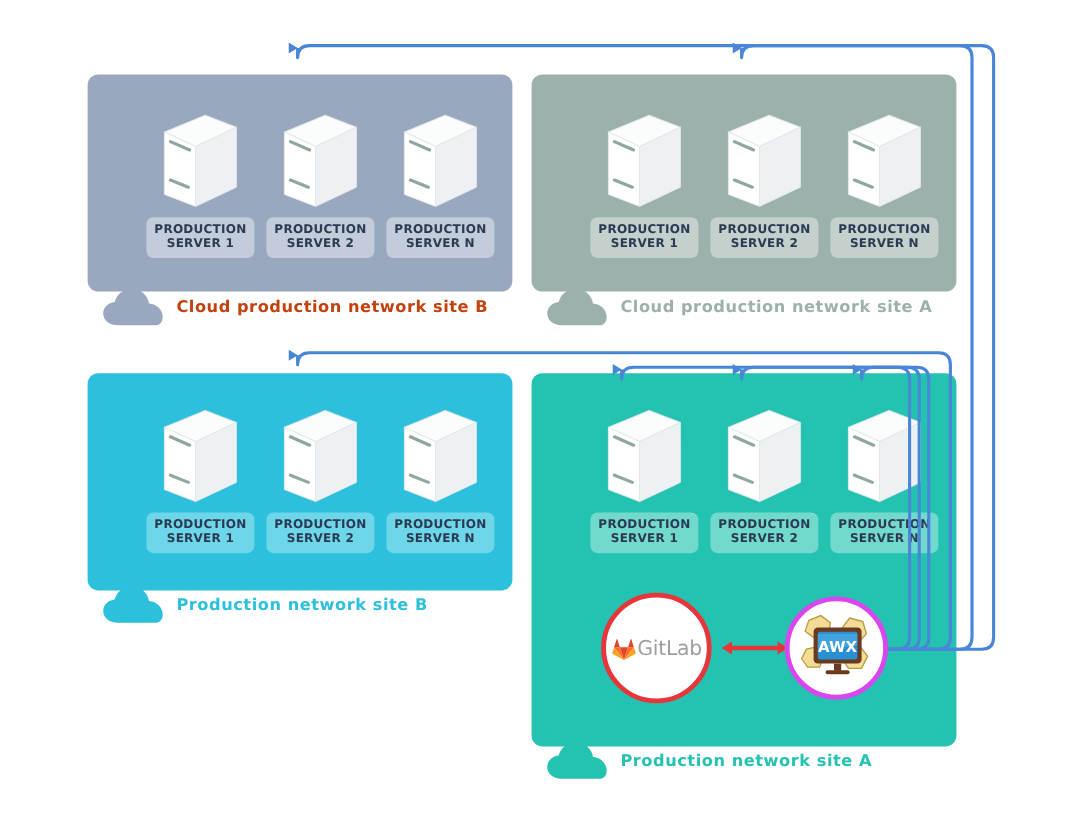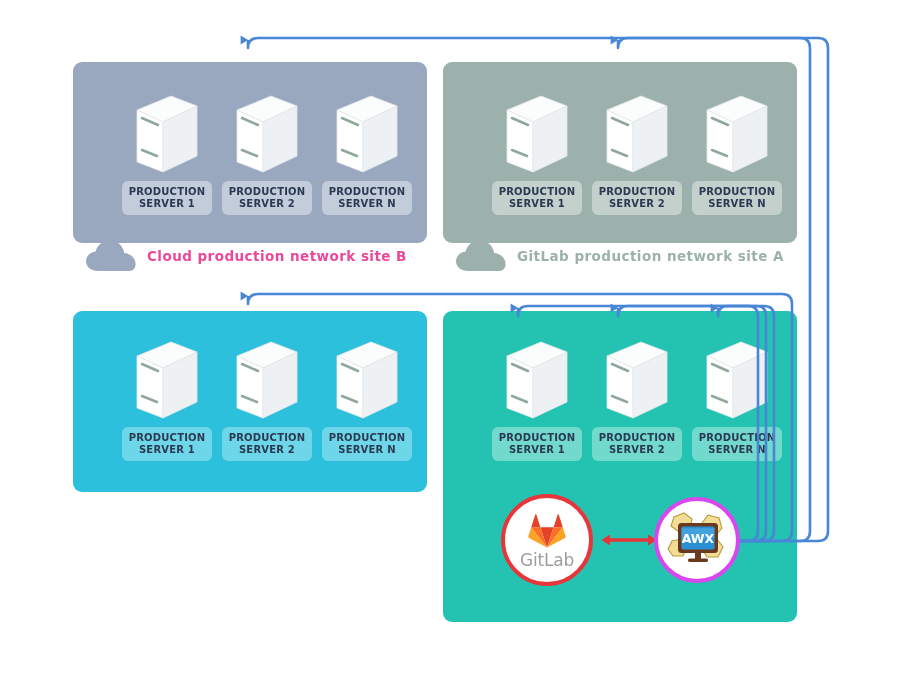--- a/index.html
+++ b/index.html
@@ -99,21 +99,21 @@
   }
   .awx-node {
     width: 86px;
     height: 86px;
     border: 4px solid #d946ef;
   }
   .gitlab-inner {
     width: 76px;
     height: 76px;
     display: flex;
-    flex-direction: column;
+    flex-direction: row;
     align-items: center;
     justify-content: center;
   }
   .gitlab-word {
     font-size: 17px;
     font-weight: normal;
     color: #9e9e9e;
     letter-spacing: -0.2px;
     margin-top: 1px;
     font-family: "DejaVu Sans", "Liberation Sans", sans-serif;
@@ -203,21 +203,21 @@
       </div>
 
     </div>
   </div>
 
   <div class="zone-label" style="left:85px; top:236px;">
     <svg class="cloud-icon" viewBox="0 0 54 34">
       <path d="M13,32 C5.8,32 1,27.6 1,22.2 C1,17.2 5.2,13 10.6,12.6 C12.1,6.2 17.9,1.6 24.8,1.6
                C32.1,1.6 38.2,6.9 39.2,13.9 C45.6,14.3 50.6,19.3 50.6,25.3 C50.6,29 48.3,32 44.3,32 Z" fill="#9aa8bf"></path>
     </svg>
-    <span class="zone-text" style="color:#ec4899;">Cloud production network site B</span>
+    <span class="zone-text" style="color:#c2410c;">Cloud production network site B</span>
   </div>
 
   <div class="panel" style="left:443px; top:62px; width:354px; height:181px; background:#9cb1ac;">
     <div class="panel-servers">
 
       <div class="server-unit" style="left:44px; top:30px;">
         <svg class="server-icon" viewBox="0 0 72 84">
           <polygon points="6,18 40,4 66,14 32,30" fill="#fbfcfc" stroke="#dfe5e8" stroke-width="0.8"></polygon>
           <polygon points="6,18 32,30 32,80 6,70" fill="#ffffff" stroke="#e3e8ea" stroke-width="0.8"></polygon>
           <polygon points="32,30 66,14 66,64 32,80" fill="#eef1f3" stroke="#e3e8ea" stroke-width="0.8"></polygon>
@@ -259,21 +259,21 @@
       </div>
 
     </div>
   </div>
 
   <div class="zone-label" style="left:455px; top:236px;">
     <svg class="cloud-icon" viewBox="0 0 54 34">
       <path d="M13,32 C5.8,32 1,27.6 1,22.2 C1,17.2 5.2,13 10.6,12.6 C12.1,6.2 17.9,1.6 24.8,1.6
                C32.1,1.6 38.2,6.9 39.2,13.9 C45.6,14.3 50.6,19.3 50.6,25.3 C50.6,29 48.3,32 44.3,32 Z" fill="#9cb1ac"></path>
     </svg>
-    <span class="zone-text" style="color:#9cb1ac;">GitLab production network site A</span>
+    <span class="zone-text" style="color:#9cb1ac;">Cloud production network site A</span>
   </div>
 
   <div class="panel" style="left:73px; top:311px; width:354px; height:181px; background:#2cc0dd;">
     <div class="panel-servers">
 
       <div class="server-unit" style="left:44px; top:27px;">
         <svg class="server-icon" viewBox="0 0 72 84">
           <polygon points="6,18 40,4 66,14 32,30" fill="#fbfcfc" stroke="#dfe5e8" stroke-width="0.8"></polygon>
           <polygon points="6,18 32,30 32,80 6,70" fill="#ffffff" stroke="#e3e8ea" stroke-width="0.8"></polygon>
           <polygon points="32,30 66,14 66,64 32,80" fill="#eef1f3" stroke="#e3e8ea" stroke-width="0.8"></polygon>
@@ -310,20 +310,27 @@
         </svg>
         <span class="server-chip" style="background:#6ed6e9;">
           <span>PRODUCTION</span><br>
           <span>SERVER N</span>
         </span>
       </div>
 
     </div>
   </div>
 
+  <div class="zone-label" style="left:85px; top:484px;">
+    <svg class="cloud-icon" viewBox="0 0 54 34">
+      <path d="M13,32 C5.8,32 1,27.6 1,22.2 C1,17.2 5.2,13 10.6,12.6 C12.1,6.2 17.9,1.6 24.8,1.6
+               C32.1,1.6 38.2,6.9 39.2,13.9 C45.6,14.3 50.6,19.3 50.6,25.3 C50.6,29 48.3,32 44.3,32 Z" fill="#2cc0dd"></path>
+    </svg>
+    <span class="zone-text" style="color:#2cc0dd;">Production network site B</span>
+  </div>
 
   <div class="panel" style="left:443px; top:311px; width:354px; height:311px; background:#24c2b0;">
     <div class="panel-servers">
 
       <div class="server-unit" style="left:44px; top:27px;">
         <svg class="server-icon" viewBox="0 0 72 84">
           <polygon points="6,18 40,4 66,14 32,30" fill="#fbfcfc" stroke="#dfe5e8" stroke-width="0.8"></polygon>
           <polygon points="6,18 32,30 32,80 6,70" fill="#ffffff" stroke="#e3e8ea" stroke-width="0.8"></polygon>
           <polygon points="32,30 66,14 66,64 32,80" fill="#eef1f3" stroke="#e3e8ea" stroke-width="0.8"></polygon>
           <line x1="11" y1="26" x2="27" y2="33" stroke="#8fa89c" stroke-width="2.6" stroke-linecap="round"></line>
@@ -400,14 +407,21 @@
       <rect x="14" y="12" width="40" height="30" rx="3.5" fill="#6b3a1e"></rect>
       <rect x="17.5" y="15.5" width="33" height="23" rx="1.8" fill="#2a90d4"></rect>
       <path d="M17.5,17.3 L50.5,17.3 L50.5,27 L17.5,31 Z" fill="#4aa8e0" opacity="0.75"></path>
 
       <rect x="31" y="42" width="6" height="6" fill="#6b3a1e"></rect>
       <rect x="24" y="47.5" width="20" height="3.4" rx="1.6" fill="#6b3a1e"></rect>
       <text x="34" y="32" font-family="'DejaVu Sans','Liberation Sans',sans-serif" font-size="12.5" font-weight="bold" fill="#ffffff" text-anchor="middle">AWX</text>
     </svg>
   </div>
 
+  <div class="zone-label" style="left:455px; top:614px;">
+    <svg class="cloud-icon" viewBox="0 0 54 34">
+      <path d="M13,32 C5.8,32 1,27.6 1,22.2 C1,17.2 5.2,13 10.6,12.6 C12.1,6.2 17.9,1.6 24.8,1.6
+               C32.1,1.6 38.2,6.9 39.2,13.9 C45.6,14.3 50.6,19.3 50.6,25.3 C50.6,29 48.3,32 44.3,32 Z" fill="#24c2b0"></path>
+    </svg>
+    <span class="zone-text" style="color:#24c2b0;">Production network site A</span>
+  </div>
 
 </div>
 
 </body></html>

